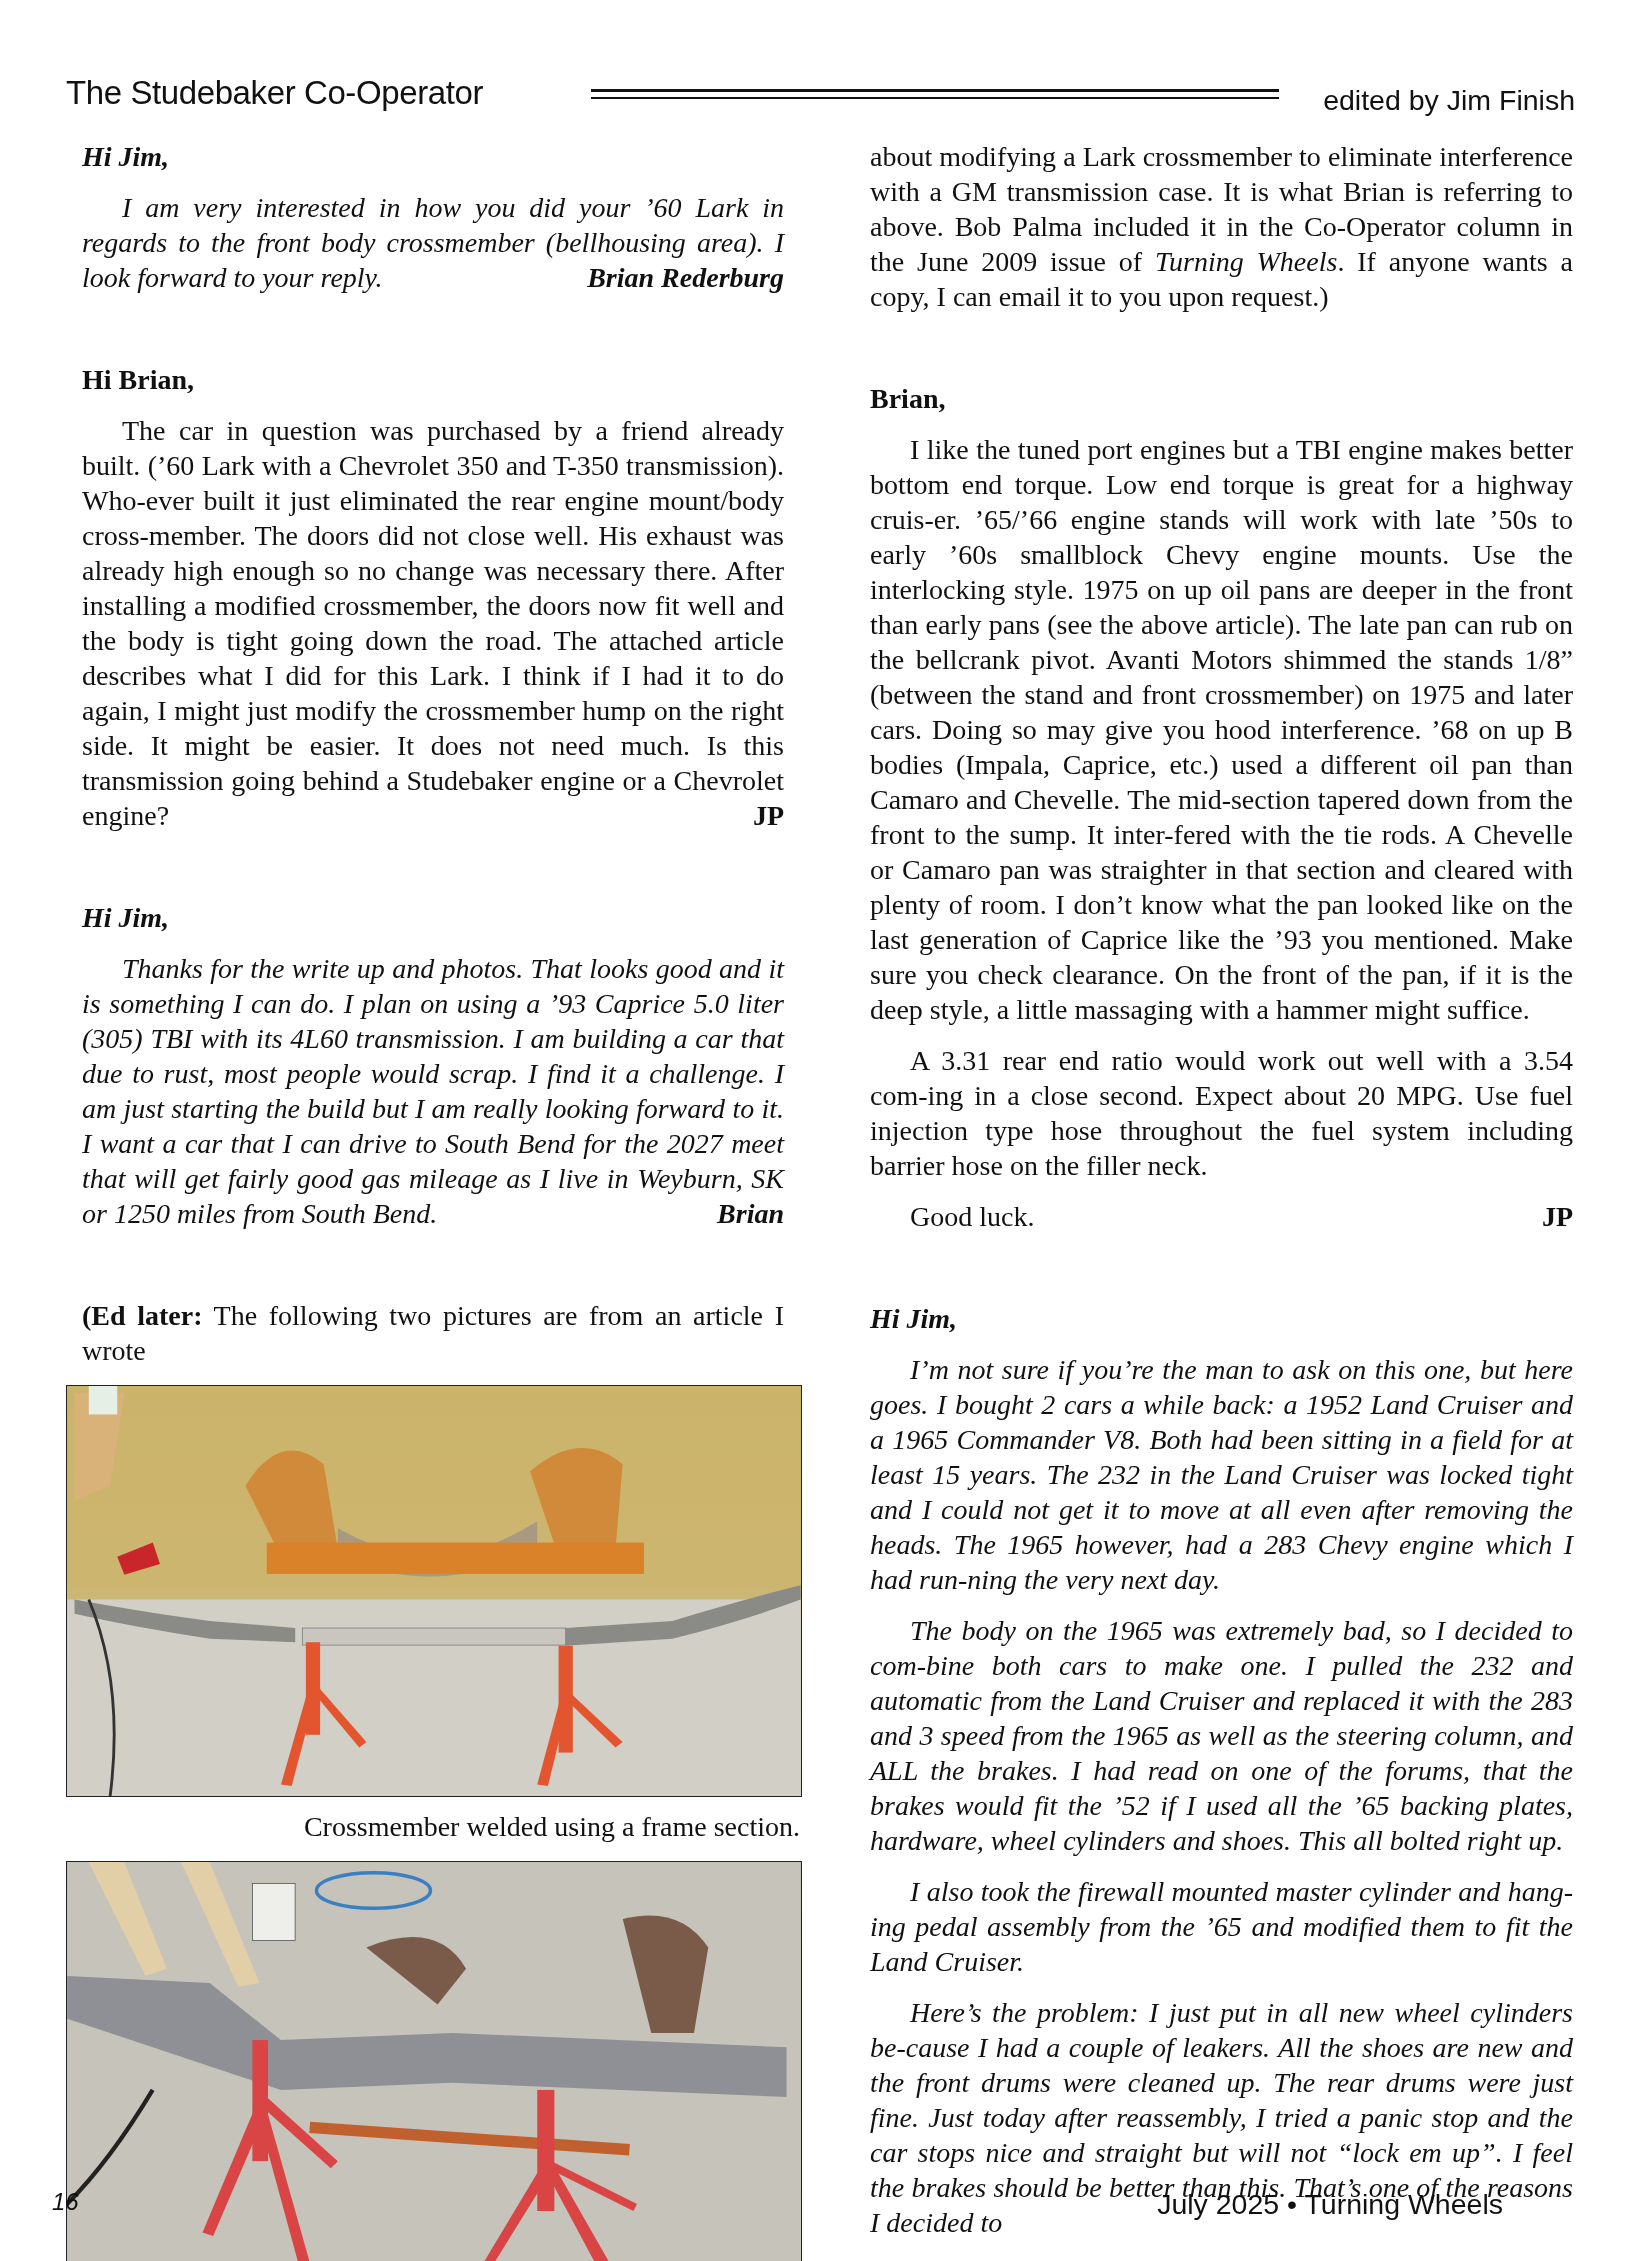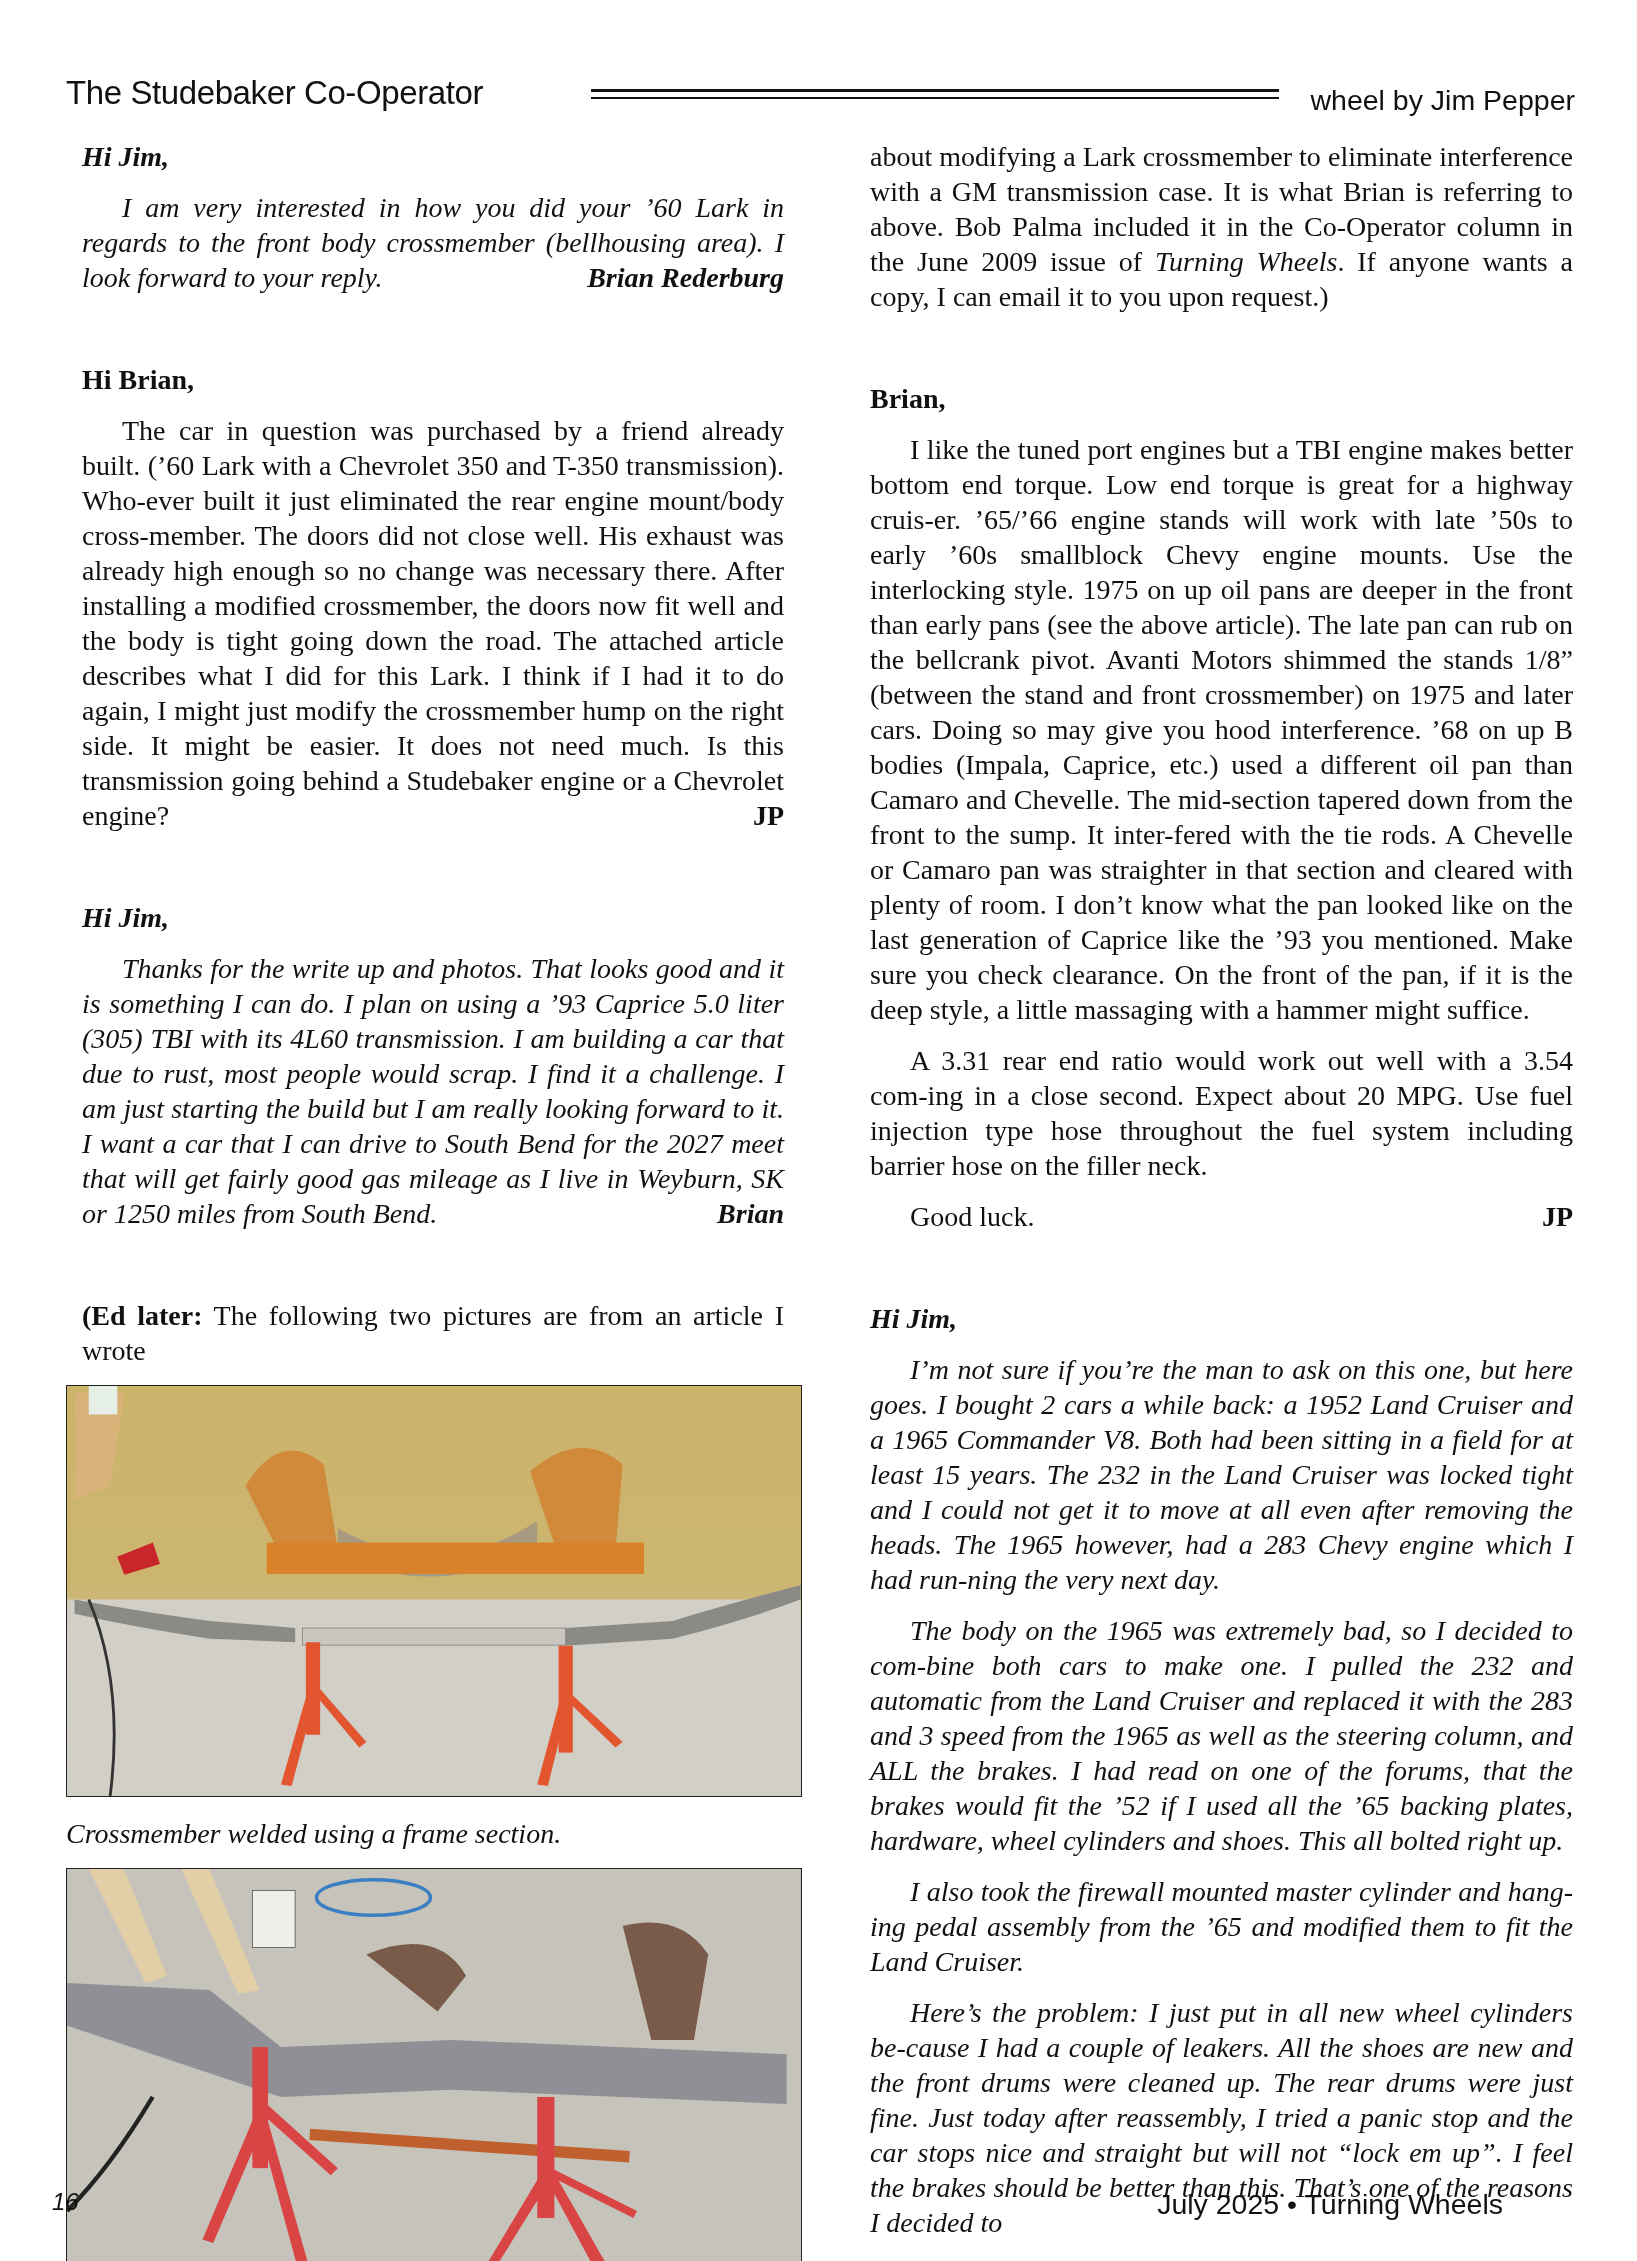--- a/index.html
+++ b/index.html
@@ -24,34 +24,34 @@
   .greet.it { font-style: italic; }
   .it { font-style: italic; }
   .sig { font-weight: bold; float: right; font-style: normal; }
   .sig.it { font-style: italic; }
   .gap { height: 35px; }
   a.link { color: #111; text-decoration: underline; text-decoration-color: #4a7bd0; }
 
   .photo { position: relative; width: 734px; border: 1.4px solid #222; margin-top: 17px; overflow: hidden; }
   .photo1 { height: 410px; background: linear-gradient(180deg, #c9b56a 0%, #cbb977 48%, #c9c5b5 60%, #d5d3cc 100%); }
   .photo2 { height: 406px; background: linear-gradient(180deg, #9c9a91 0%, #bdbbb2 40%, #cfcdc6 100%); }
-  .caption { text-align: left; font-style: italic; margin-top: 19px; }
+  .caption { text-align: right; margin-top: 12px; }
 
   #folio-left { position: absolute; left: 52px; top: 2188px; font-size: 24px; font-style: italic; }
   #folio-right { position: absolute; right: 135px; top: 2188px; font-size: 28.5px; }
 </style>
 </head>
 <body>
 
 <div id="masthead-title" class="sans">The Studebaker Co-Operator</div>
 <div id="masthead-rule">
   <div class="line l1"></div>
   <div class="line l2"></div>
 </div>
-<div id="editor-credit" class="sans">wheel by Jim Pepper</div>
+<div id="editor-credit" class="sans">edited by Jim Finish</div>
 
 <div id="col-left" class="col serif">
   <section>
     <p class="greet it">Hi Jim,</p>
     <p class="ind it">
       <span>I am very interested in how you did your ’60 Lark in regards to the front body crossmember (bellhousing area). I look forward to your reply.</span>
       <span class="sig it">Brian Rederburg</span>
     </p>
   </section>
   <div class="gap"></div>

